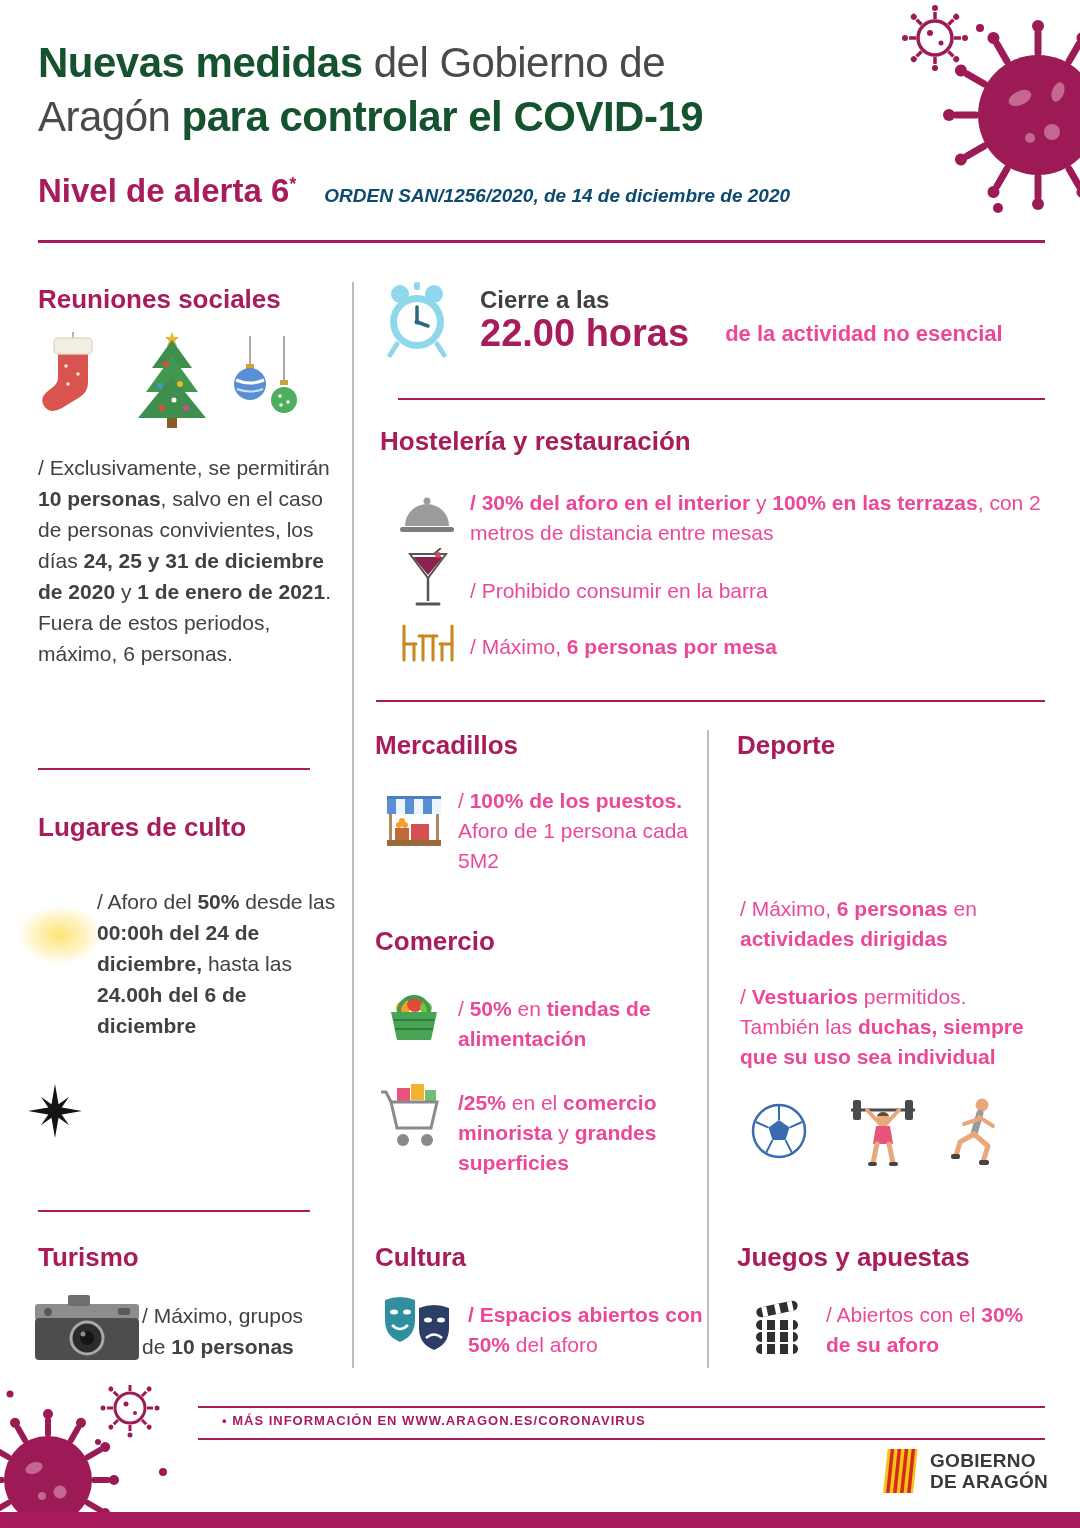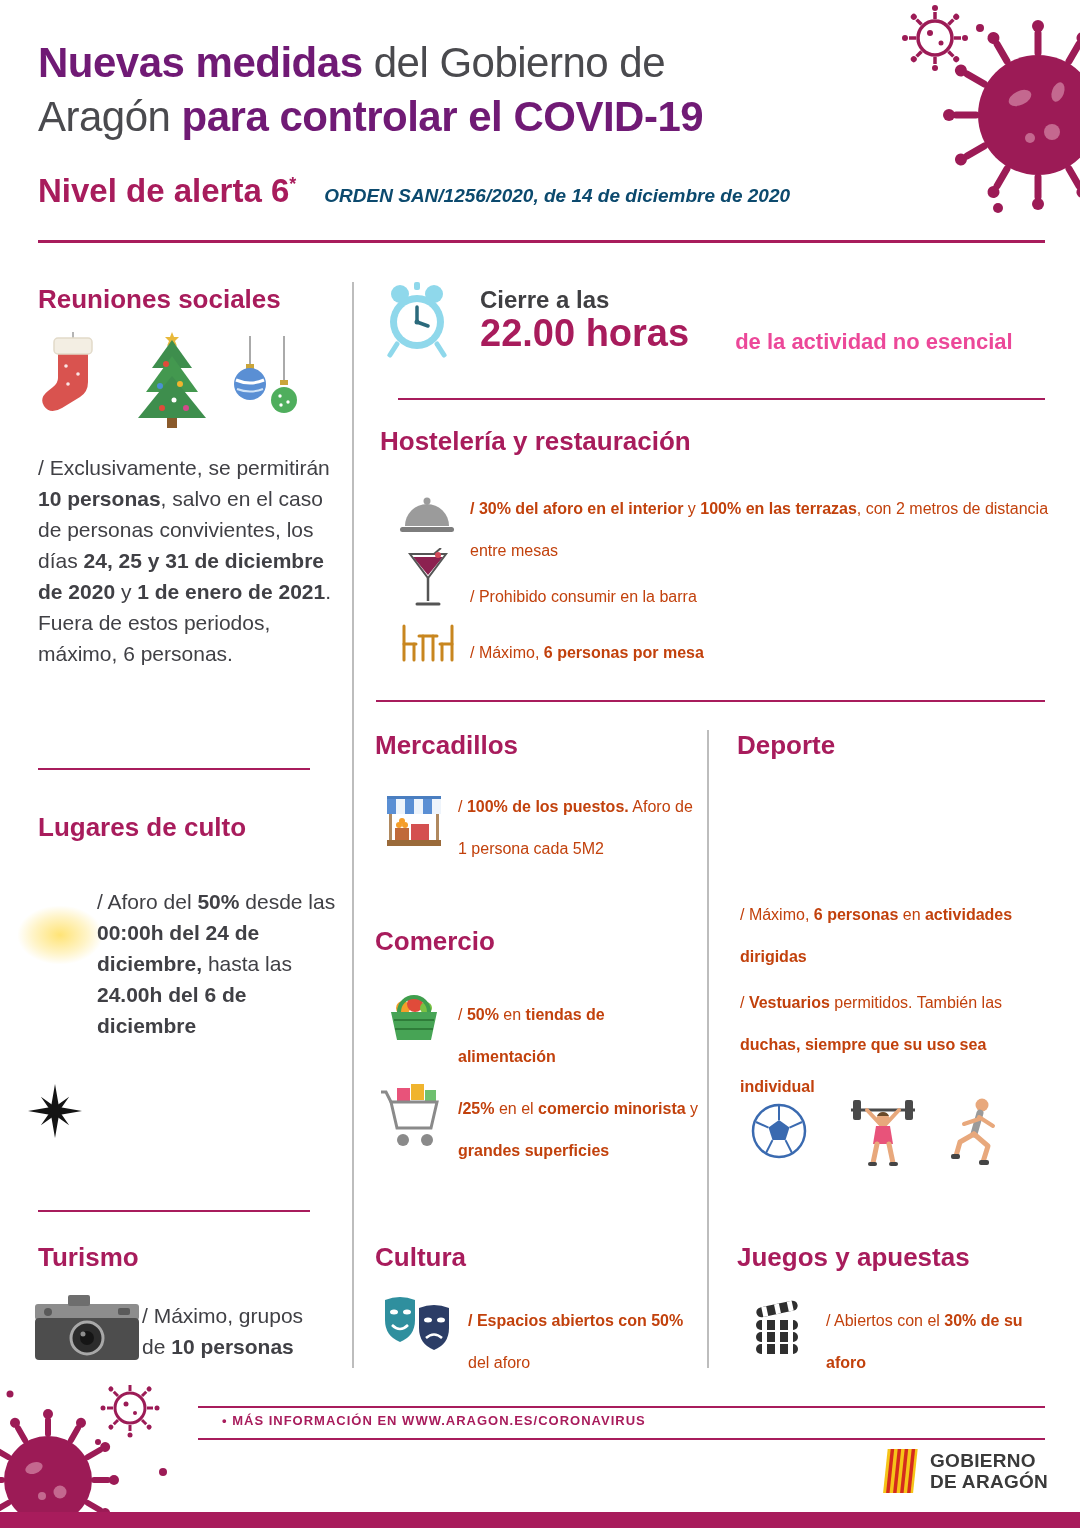--- a/index.html
+++ b/index.html
@@ -1,34 +1,34 @@
 <!DOCTYPE html>
 <html><head>
 <meta charset="utf-8">
 <style>
   * { margin:0; padding:0; box-sizing:border-box; }
   body { background:#fff; font-family:"Liberation Sans", sans-serif; }
   .page { position:relative; width:1080px; height:1528px; background:#fff; overflow:hidden; color:#404045; }
   .abs { position:absolute; }
-  .m { color:#701a75;margin-top:40px; }
+  .m { color:#14532d;margin-top:40px; }
   .b { font-weight:700; }
   .title { font-size:42px; line-height:54px; font-weight:500; color:#4a4a4e; letter-spacing:-0.5px; }
   .title .b { font-weight:800; }
   .alert-row { display:flex; align-items:baseline; gap:28px; }
   .alert { font-size:33px; font-weight:600; color:#a81c5c; }
   .alert sup { font-size:18px; }
   .order { font-size:19px; font-style:italic; font-weight:600; color:#0c4a6e; }
   .hr { background:#a81c5c; height:2px; }
   .hr3 { background:#a81c5c; height:3px; }
   .vr { background:#bdbdbd; width:2px; }
   .sec-title { font-size:26px; font-weight:800; color:#a81c5c; }
   .body { font-size:21px; line-height:31px; color:#404045; }
-  .body-r { font-size:16px; line-height:42px; color:#c2410c; }
+  .body-r { font-size:21px; line-height:30px; color:#ec4899; }
   .banner-l1 { font-size:24px; font-weight:800; color:#3f3f42; }
-  .banner-row { display:flex; align-items:flex-end; gap:18px; }
+  .banner-row { display:flex; align-items:center; gap:8px; }
   .banner-time { font-size:38px; font-weight:800; color:#a81c5c; }
   .banner-rest { font-size:22px; font-weight:800; color:#ec4899;margin-left:28px; }
   .glow { background:radial-gradient(ellipse at center, rgba(255,226,110,0.95) 0%, rgba(255,230,130,0.45) 45%, rgba(255,235,150,0) 72%); }
   .footer-info { font-size:13px; letter-spacing:1px; font-weight:600; color:#a81c5c;text-align:center; }
   .footer-info .b { font-weight:800; }
   .logo { display:flex; align-items:center; gap:10px; }
   .logo-text { font-size:19px; font-weight:800; color:#3a3a3a; line-height:21px; letter-spacing:0.3px; }
   .bottom-bar { background:#a81c5c; }
 </style>
 </head>

